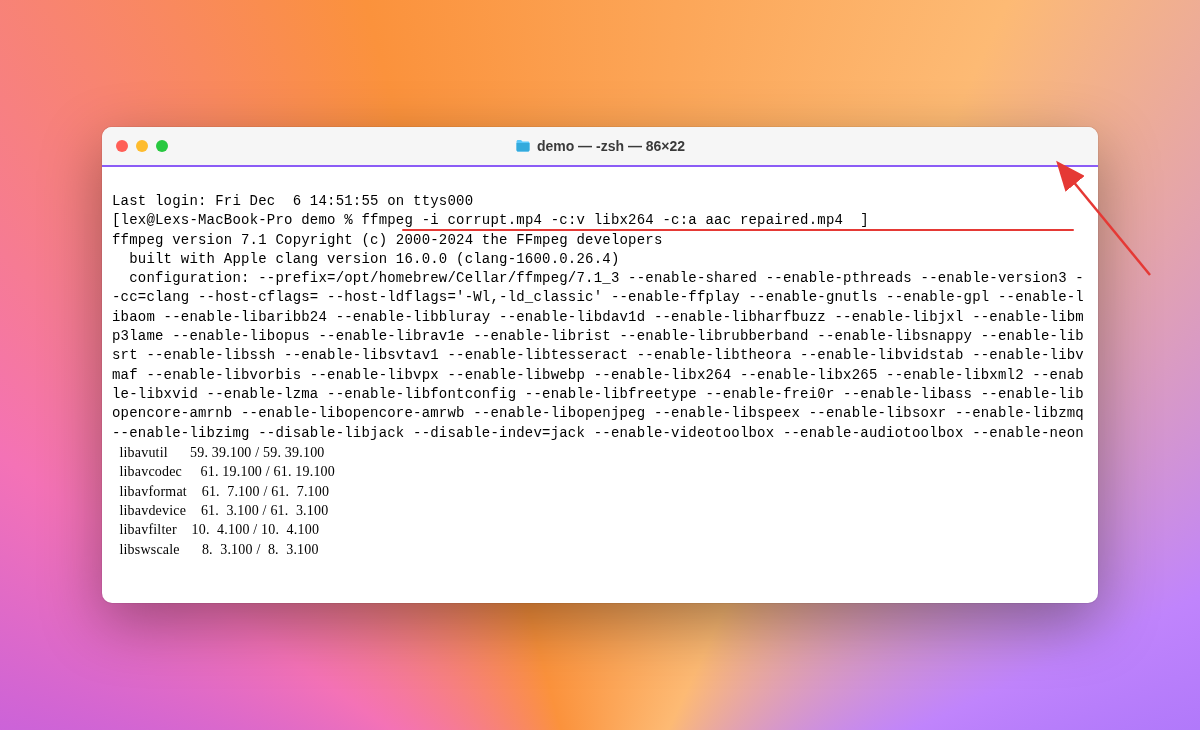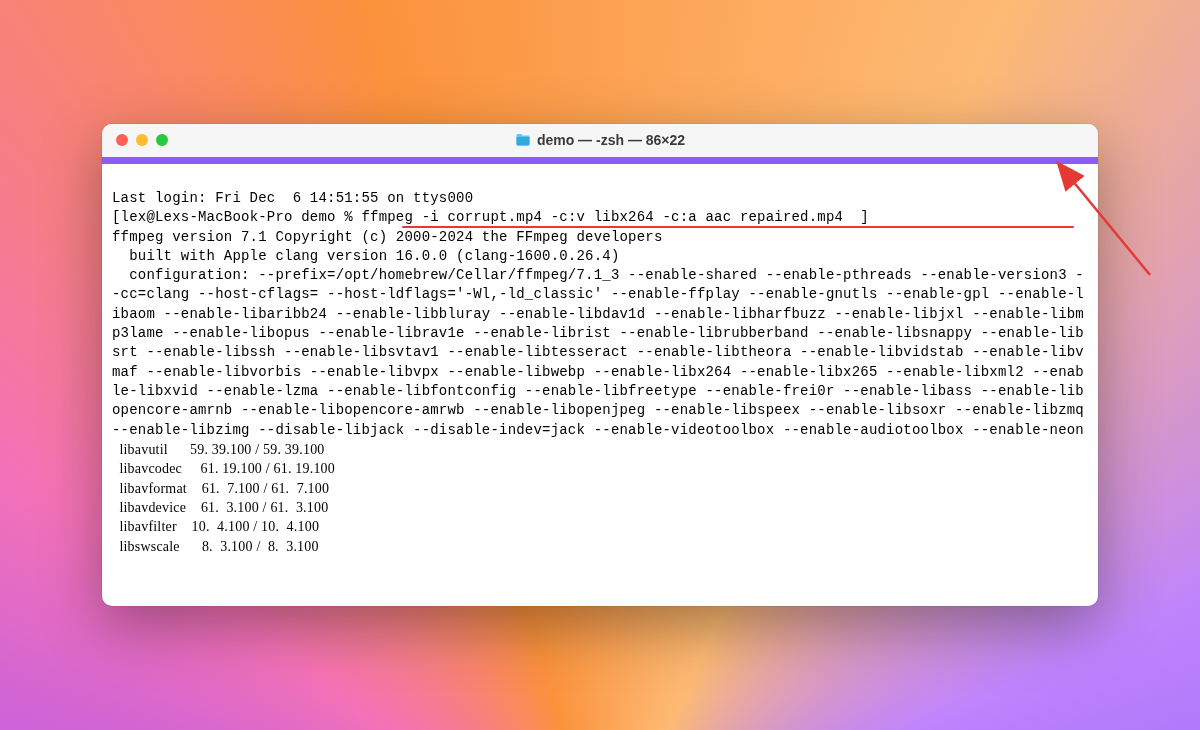--- a/index.html
+++ b/index.html
@@ -44,21 +44,21 @@
       position: relative;
       width: 996px;
       background: #ffffff;
       border-radius: 10px;
       box-shadow: 0 20px 60px rgba(0,0,0,0.35), 0 0 0 1px rgba(0,0,0,0.05);
       overflow: hidden;
     }
     .title-bar {
       height: 40px;
       background: #f6f6f6;
-      border-bottom: 7px solid #8b5cf6;
+      border-bottom: 2px solid #8b5cf6;
       display: flex;
       align-items: center;
       position: relative;
     }
     .traffic-lights {
       display: flex;
       gap: 8px;
       padding-left: 14px;
     }
     .traffic-light {
@@ -86,21 +86,21 @@
     }
     .folder-icon svg {
       display: block;
     }
     .window-title {
       font-size: 14px;
       font-weight: 600;
       color: #3a3a3a;
     }
     .terminal-body {
-      padding: 6px 10px 12px 10px;
+      padding: 6px 10px 6px 10px;
       font-family: "SF Mono", Menlo, Monaco, "Courier New", monospace;
       font-size: 14px;
       line-height: 1.38;
       color: #000;
       white-space: pre-wrap;
       word-break: break-all;
       letter-spacing: 0.2px;
       position: relative;
     }
     .prompt-line {

